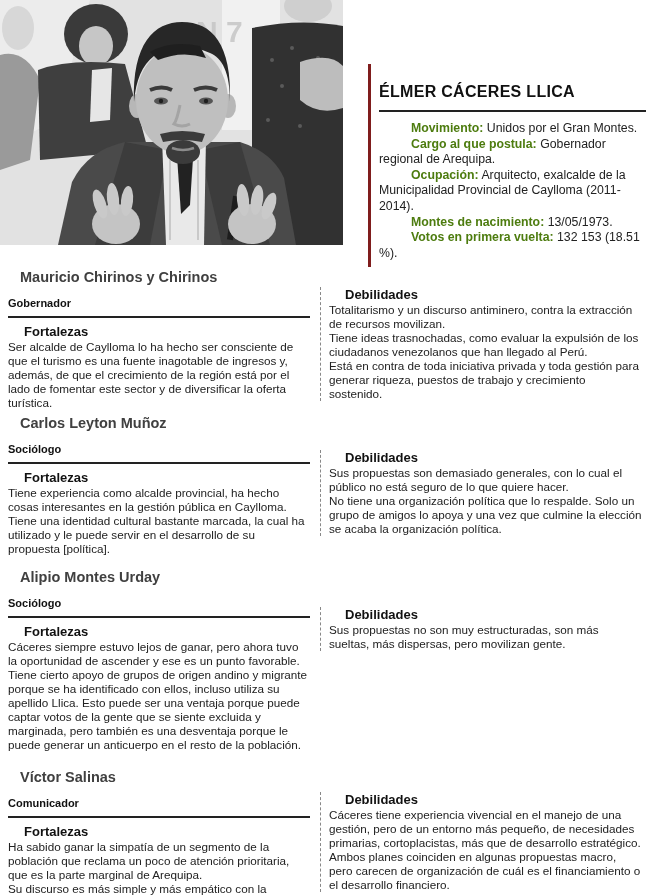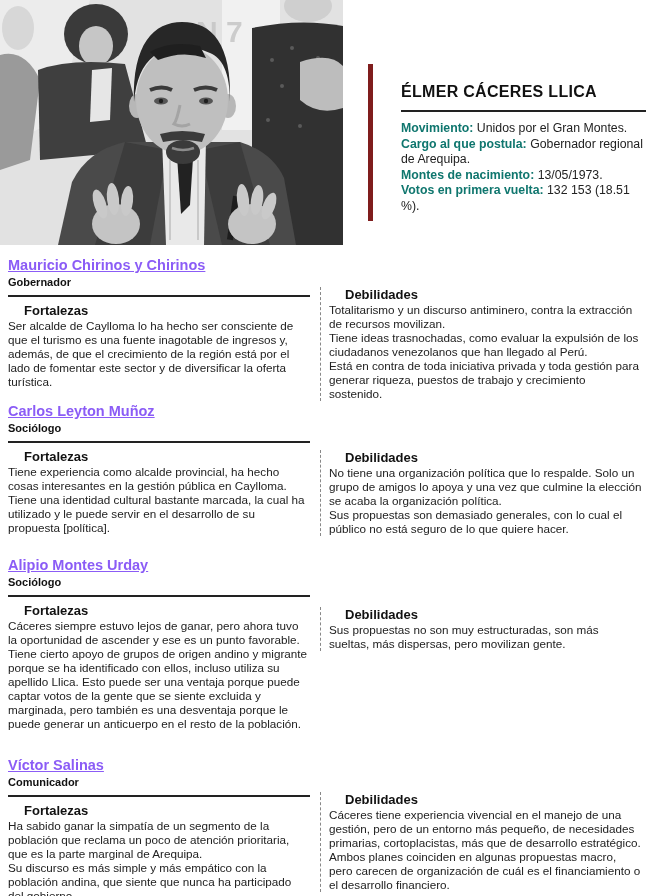--- a/index.html
+++ b/index.html
@@ -5,30 +5,30 @@
   html,body{margin:0;padding:0;background:#fff;}
   .page{position:relative;width:650px;height:896px;background:#fff;overflow:hidden;
         font-family:"Liberation Sans","DejaVu Sans",sans-serif;color:#1d1d1d;}
 
   
   .photo{position:absolute;left:0;top:0;width:343px;height:245px;}
   .photo svg{display:block;width:100%;height:100%;}
 
   
   .infobox{position:absolute;left:368px;top:64px;width:278px;box-sizing:border-box;
-           border-left:5px solid #7f1d1d;padding:19px 0 6px 28px;}
+           border-left:3px solid #7f1d1d;padding:19px 0 6px 8px;}
   .profile-name{font-size:16px;font-weight:700;letter-spacing:.3px;color:#111;margin:0;}
   .profile-rule{border:none;border-top:2px solid #222;margin:9px 0 9px 0;}
   .info-line{margin:0;font-size:12.3px;line-height:15.6px;color:#222;}
-  .info-line b{color:#0f766e;}
+  .info-line b{color:#4d7c0f;margin-left:32px;}
 
   
   .section{position:absolute;left:8px;right:8px;}
   .sec-left{width:302px;}
-  .analyst-name{font-size:14.5px;font-weight:700;line-height:15px;color:#8b5cf6;margin:0;text-decoration:underline;}
+  .analyst-name{font-size:14.5px;font-weight:700;line-height:15px;color:#404040;margin:12px;}
   .analyst-role{font-size:11px;font-weight:700;color:#111;margin:3px 0 0 0;}
   .sec-rule{border:none;border-top:2px solid #222;margin:7px 0 0 0;width:302px;}
   .col-head{font-size:13px;font-weight:700;color:#111;margin:6px 0 1px 16px;}
   .sec-left p.body, .sec-right p.body{margin:0;font-size:11.7px;line-height:14px;color:#222;}
   .sec-right{position:absolute;left:312px;right:0;border-left:1px dashed #888;padding-left:8px;}
   .sec-right .col-head{margin-top:0;}
   .section-1 .sec-right{top:29px;}
   .section-2 .sec-right{top:46px;}
   .section-3 .sec-right{top:49px;}
   .section-4 .sec-right{top:34px;}
@@ -108,20 +108,21 @@
       <ellipse cx="257" cy="200" rx="6" ry="15" fill="#c9c9c9" transform="rotate(8 257 200)"></ellipse>
       <ellipse cx="269" cy="206" rx="6" ry="14" fill="#c9c9c9" transform="rotate(20 269 206)"></ellipse>
     </svg>
   </div>
 
   <div class="infobox">
     <h1 class="profile-name">ÉLMER CÁCERES LLICA</h1>
     <hr class="profile-rule">
     <p class="info-line"><b>Movimiento:</b> <span>Unidos por el Gran Montes.</span></p>
     <p class="info-line"><b>Cargo al que postula:</b> <span>Gobernador regional de Arequipa.</span></p>
+    <p class="info-line"><b>Ocupación:</b> <span>Arquitecto, exalcalde de la Municipalidad Provincial de Caylloma (2011-2014).</span></p>
     <p class="info-line"><b>Montes de nacimiento:</b> <span>13/05/1973.</span></p>
     <p class="info-line"><b>Votos en primera vuelta:</b> <span>132 153 (18.51 %).</span></p>
   </div>
 
   <div class="section section-1" style="top:258px">
     <div class="sec-left">
       <h2 class="analyst-name">Mauricio Chirinos y Chirinos</h2>
       <div class="analyst-role">Gobernador</div>
       <hr class="sec-rule">
       <div class="col-head">Fortalezas</div>
@@ -139,22 +140,22 @@
     <div class="sec-left">
       <h2 class="analyst-name">Carlos Leyton Muñoz</h2>
       <div class="analyst-role">Sociólogo</div>
       <hr class="sec-rule">
       <div class="col-head">Fortalezas</div>
       <p class="body">Tiene experiencia como alcalde provincial, ha hecho cosas interesantes en la gestión pública en Caylloma.</p>
       <p class="body">Tiene una identidad cultural bastante marcada, la cual ha utilizado y le puede servir en el desarrollo de su propuesta [política].</p>
     </div>
     <div class="sec-right">
       <div class="col-head">Debilidades</div>
+      <p class="body">Sus propuestas son demasiado generales, con lo cual el público no está seguro de lo que quiere hacer.</p>
       <p class="body">No tiene una organización política que lo respalde. Solo un grupo de amigos lo apoya y una vez que culmine la elección se acaba la organización política.</p>
-      <p class="body">Sus propuestas son demasiado generales, con lo cual el público no está seguro de lo que quiere hacer.</p>
     </div>
   </div>
 
   <div class="section section-3" style="top:558px">
     <div class="sec-left">
       <h2 class="analyst-name">Alipio Montes Urday</h2>
       <div class="analyst-role">Sociólogo</div>
       <hr class="sec-rule">
       <div class="col-head">Fortalezas</div>
       <p class="body">Cáceres siempre estuvo lejos de ganar, pero ahora tuvo la oportunidad de ascender y ese es un punto favorable.</p>

